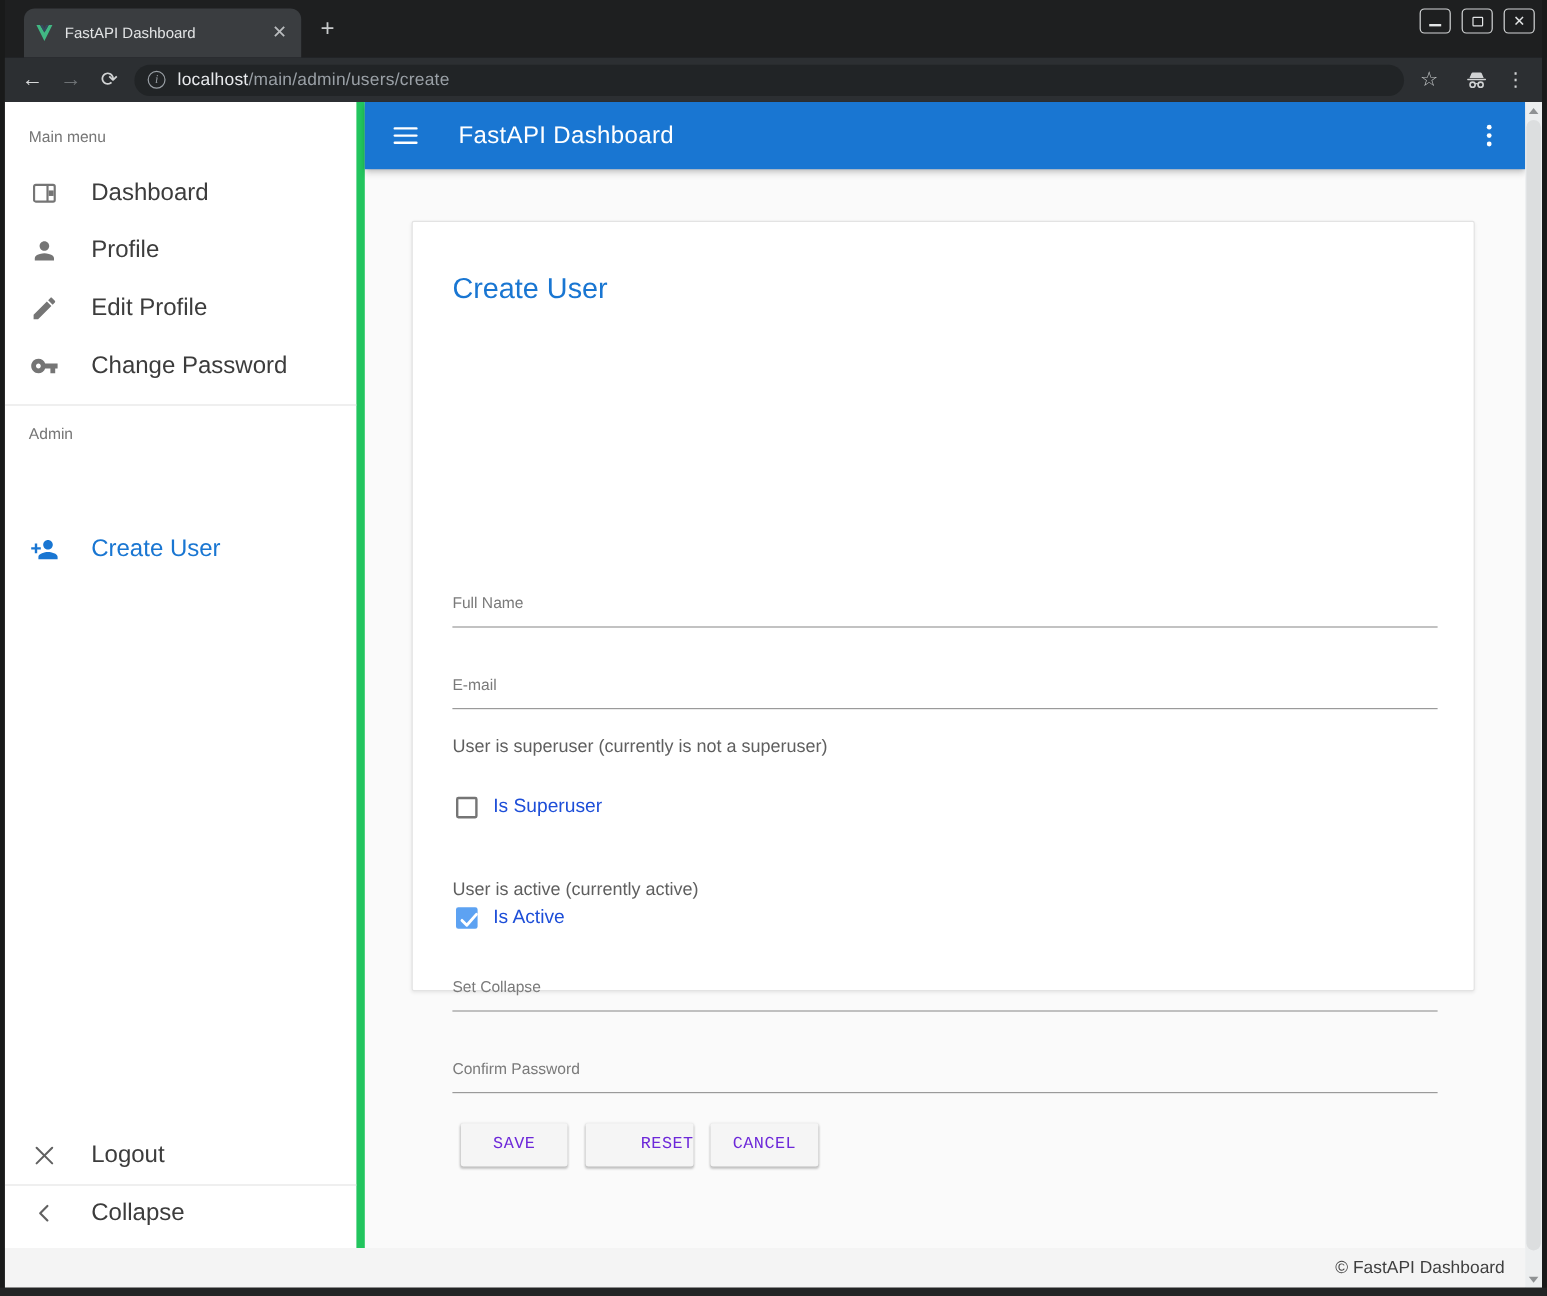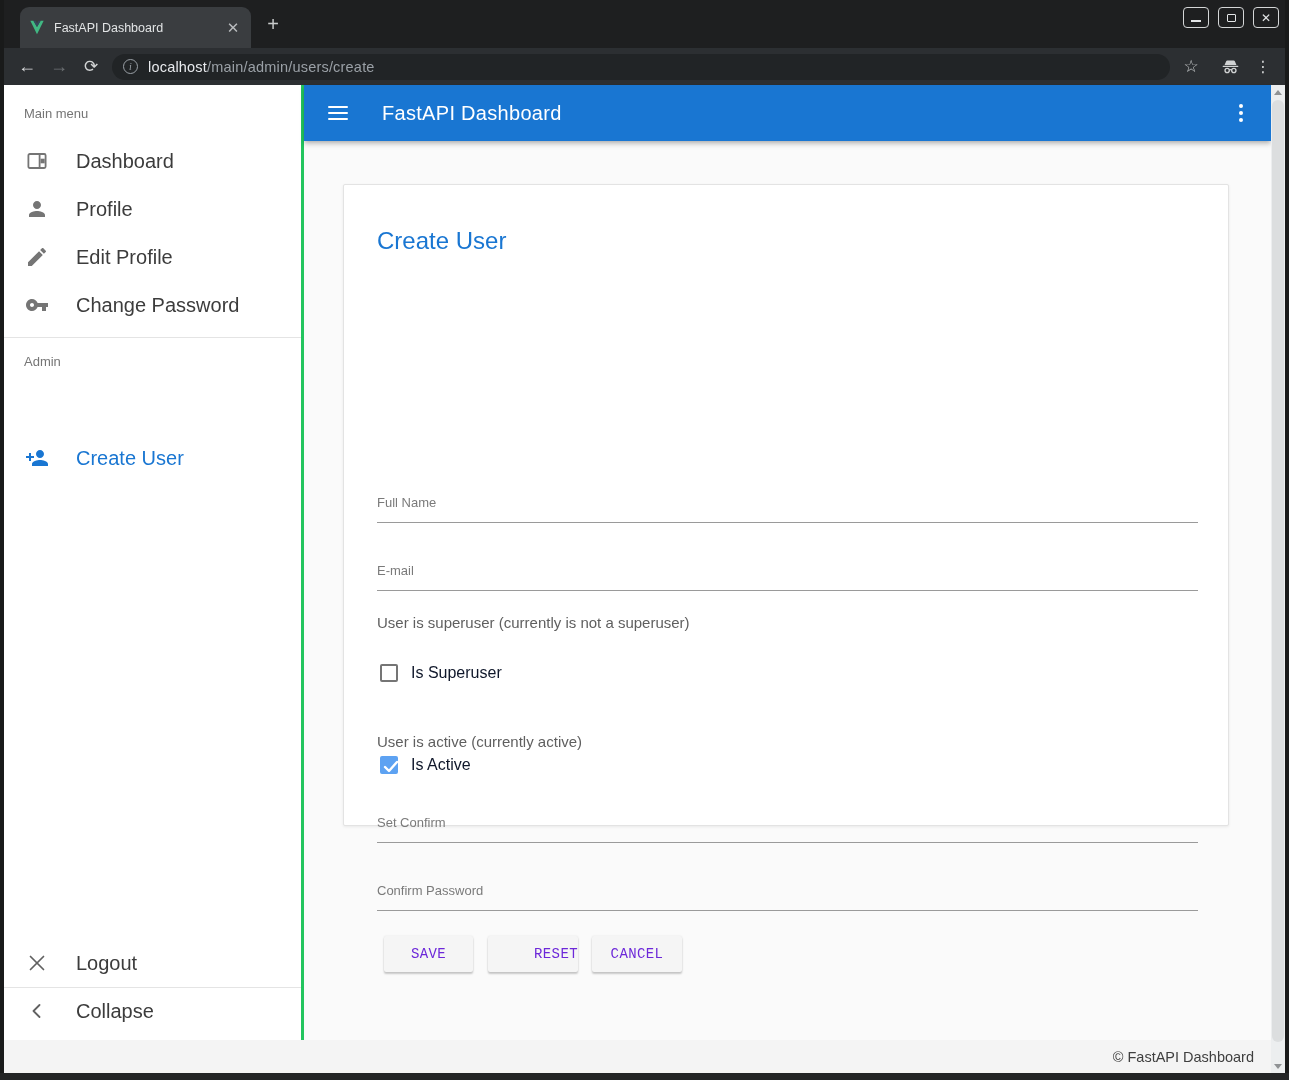--- a/index.html
+++ b/index.html
@@ -30,21 +30,21 @@
   .nav-ic { position:absolute; top:0; height:37px; display:flex; align-items:center; justify-content:center; width:30px; font-size:18px; }
   .url-pill { left:112px; top:5.5px; width:1058px; height:26px; background:#212426; border-radius:13px; display:flex; align-items:center; padding-left:11px; }
   .info-ic { width:15px; height:15px; border:1.3px solid #9aa0a6; border-radius:50%; color:#9aa0a6; font-size:10px; line-height:13px; text-align:center; font-family:"Liberation Serif",serif; font-style:italic; }
   .url-text { margin-left:10px; font-size:14.5px; letter-spacing:.2px; }
   .url-host { color:#e8eaed; } .url-path { color:#9aa0a6; }
 
   
   .page-bg { left:4px; top:85px; width:1281px; height:988px; background:#fafafa; }
 
   
-  .sidebar { left:4px; top:85px; width:300px; height:955px; background:#ffffff; border-right:3px solid #22c55e; z-index:2; }
+  .sidebar { left:4px; top:85px; width:300px; height:955px; background:#ffffff; border-right:7px solid #22c55e; z-index:2; }
   .side-header { position:absolute; left:20px; font-size:13px; color:#757575; }
   .side-item { position:absolute; left:0; width:100%; height:48px; cursor:pointer; }
   .side-item .ic { position:absolute; left:21px; top:12px; width:24px; height:24px; color:#757575; }
   .side-item .lbl { position:absolute; left:72px; top:50%; transform:translateY(-50%); font-size:20px; color:#3c3c3c; }
   .side-item.active .ic { color:var(--primary); }
   .side-item.active .lbl { color:var(--primary); }
   .side-divider { position:absolute; left:0; width:100%; height:1px; background:#e4e4e4; }
 
   
   .appbar { left:304px; top:85px; width:967px; height:56px; background:var(--primary);
@@ -61,21 +61,21 @@
     border-radius:2px; box-shadow:0 1px 3px rgba(0,0,0,.07); z-index:2; }
   .card-title { position:absolute; left:33px; top:42px; font-size:24px; font-weight:500; color:var(--primary); }
   .field { position:absolute; left:33px; width:821px; }
   .field .flabel { font-size:13px; color:#7a7a7a; }
   .field .fline { position:absolute; left:0; right:0; height:1px; background:#9a9a9a; }
   .note { position:absolute; left:33px; font-size:15px; color:#5f5f5f; }
   .checkrow { position:absolute; left:36px; display:flex; align-items:center; gap:13px; cursor:pointer; }
   .cbox { width:18px; height:18px; border:2px solid #757575; border-radius:2px; background:#fff; position:relative; }
   .cbox.checked { border-color:var(--check); background:var(--check); }
   .cbox.checked svg { position:absolute; left:1px; top:2px; }
-  .checklabel { font-size:16px; color:#0f172a; }
+  .checklabel { font-size:16px; color:#1d4ed8; }
   .btn { position:absolute; top:751px; height:36px; background:#f5f5f5; border:none; border-radius:2px;
     box-shadow:0 2px 2px rgba(0,0,0,.2), 0 0 2px rgba(0,0,0,.1); font-size:14px; font-weight:500;
     color:#6d28d9; letter-spacing:.4px; font-family:Liberation Mono, monospace; cursor:pointer; }
 
   
   .footer { left:4px; top:1040px; width:1267px; height:33px; background:#f4f4f4; z-index:4;
     display:flex; align-items:center; justify-content:flex-end; padding-right:17px; }
   .footer-text { font-size:14.5px; color:#3f3f3f; }
 
   
@@ -255,21 +255,21 @@
   <div class="checkrow" style="top:571px;">
     <span class="cbox checked">
       <svg width="16" height="13" viewBox="0 0 16 13">
           <polyline points="2,7 6,11 14,2" fill="none" stroke="#fff" stroke-width="2.4" stroke-linecap="round" stroke-linejoin="round"></polyline>
         </svg>
     </span>
     <span class="checklabel">Is Active</span>
   </div>
 
   <div class="field" style="top:630px;">
-    <div class="flabel">Set Confirm</div>
+    <div class="flabel">Set Collapse</div>
     <div class="fline" style="top:27px;"></div>
   </div>
 
   <div class="field" style="top:698px;">
     <div class="flabel">Confirm Password</div>
     <div class="fline" style="top:27px;"></div>
   </div>
 
   <button class="btn" style="left:40px; width:89px;">SAVE</button>
   <button class="btn" style="left:144px; width:90px;text-align:right;">RESET</button>

